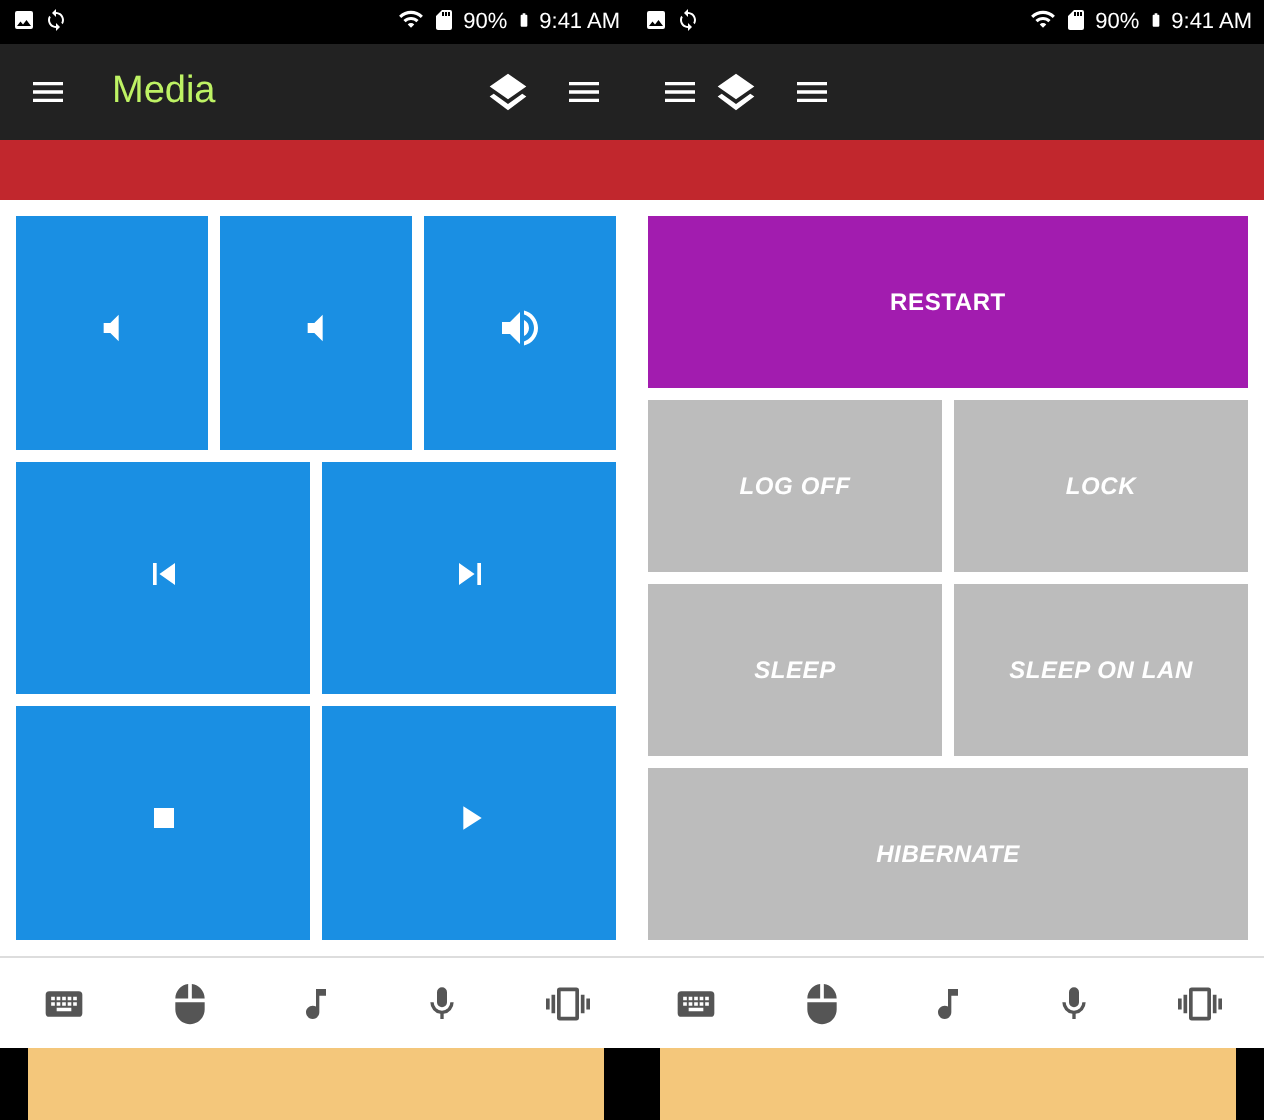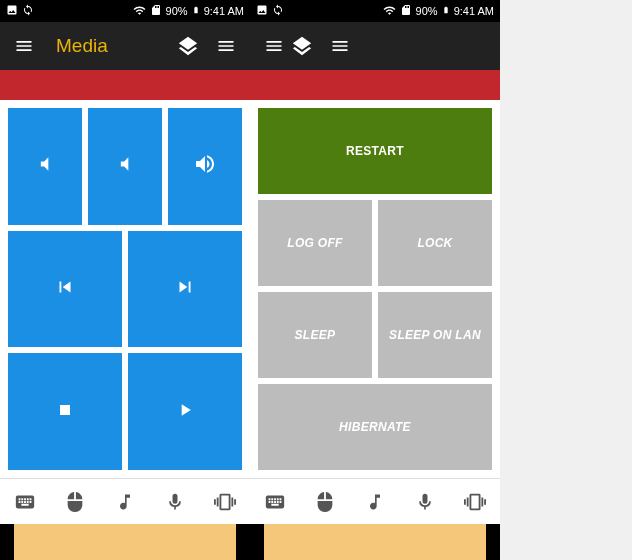--- a/index.html
+++ b/index.html
@@ -5,21 +5,21 @@
   * { box-sizing: border-box; margin: 0; padding: 0; }
   body {
     background: #f0f0f0;
     font-family: Arial, sans-serif;
     width: 632px;
     height: 560px;
     overflow: hidden;
   }
   .container {
     display: flex;
-    width: 500px;
+    width: 632px;
     height: 560px;
   }
   .phone {
     width: 316px;
     height: 560px;
     display: flex;
     flex-direction: column;
     position: relative;
   }
   .statusbar {
@@ -34,21 +34,21 @@
   }
   .statusbar .left { display: flex; gap: 4px; align-items: center; }
   .statusbar .right { display: flex; gap: 4px; align-items: center; }
   .statusbar svg { fill: #fff; }
   .toolbar {
     height: 48px;
     background: #222;
     display: flex;
     align-items: center;
     padding: 0 10px;
-    color: #eab308;
+    color: #bef264;
   }
   .toolbar .title {
     font-size: 19px;
     font-weight: 400;
     margin-left: 18px;
     flex: 1;
   }
   .toolbar .ham, .toolbar .layers, .toolbar .ham2 {
     display: flex;
     align-items: center;
@@ -84,21 +84,21 @@
     color: #fff;
   }
   .tile-blue svg { fill: #fff; }
   
   .power-row {
     display: flex;
     gap: 6px;
     flex: 1;
   }
   .tile-red {
-    background: #4d7c0f;
+    background: #a21caf;
     flex: 1;
     display: flex;
     align-items: center;
     justify-content: center;
     color: #fff;
     font-size: 12px;
     font-weight: bold;
     letter-spacing: 0.3px;
   }
   .tile-gray {

